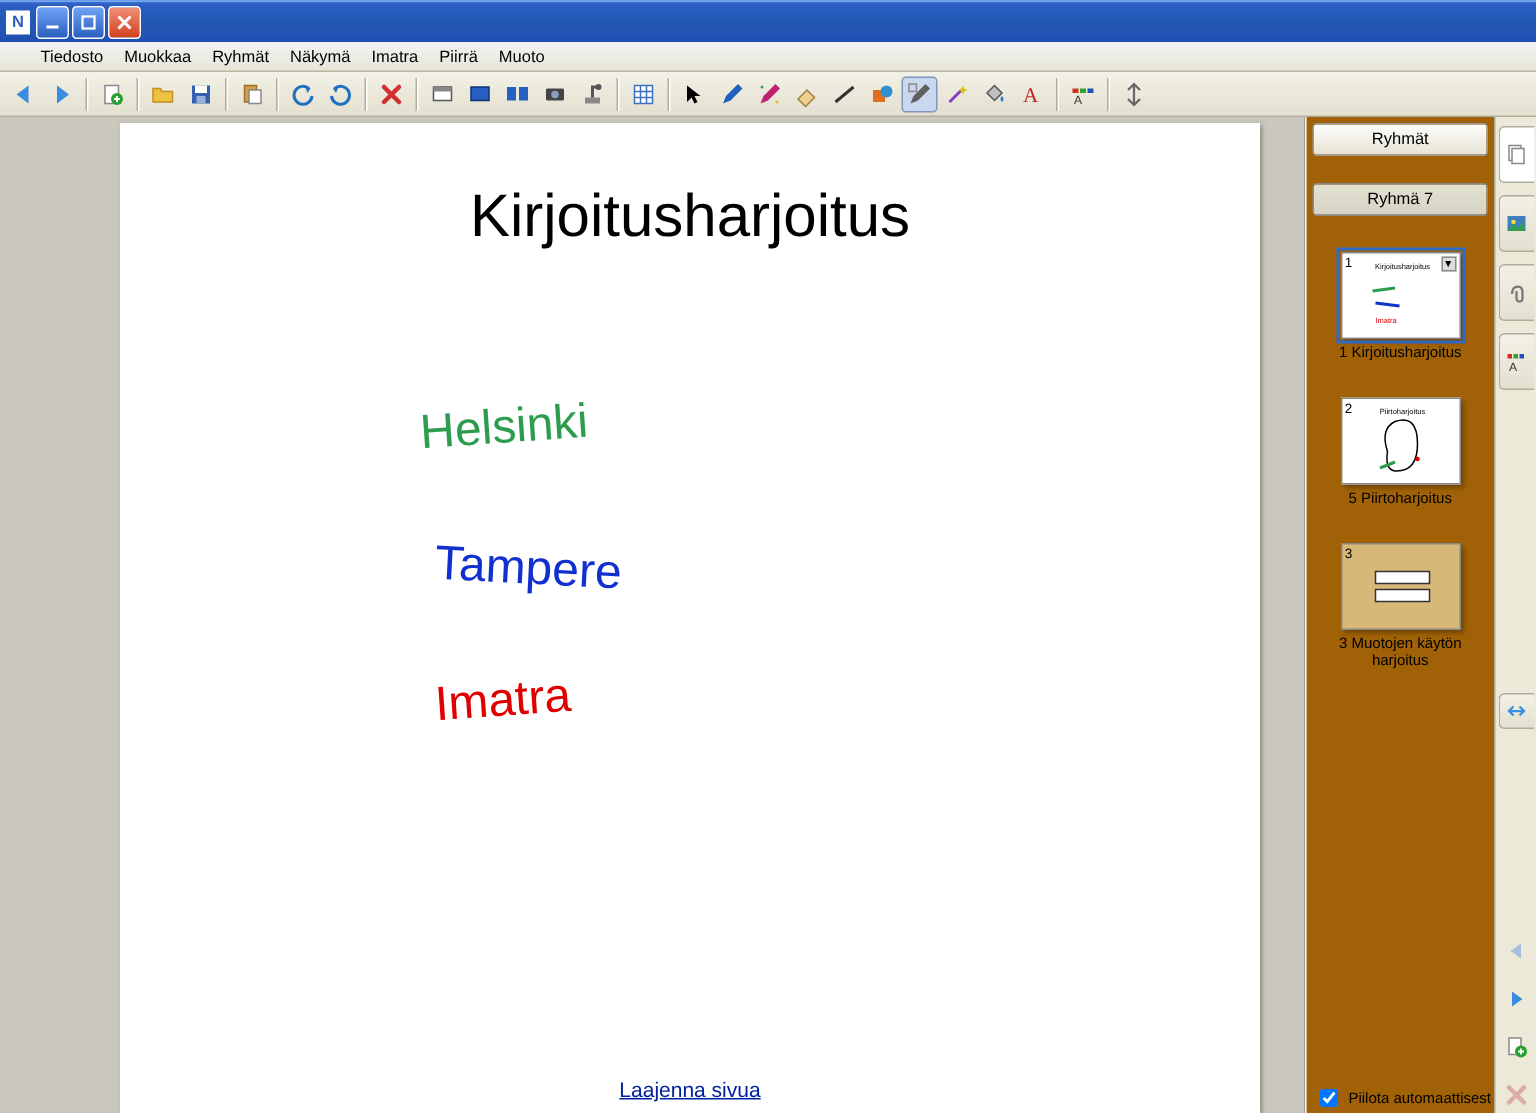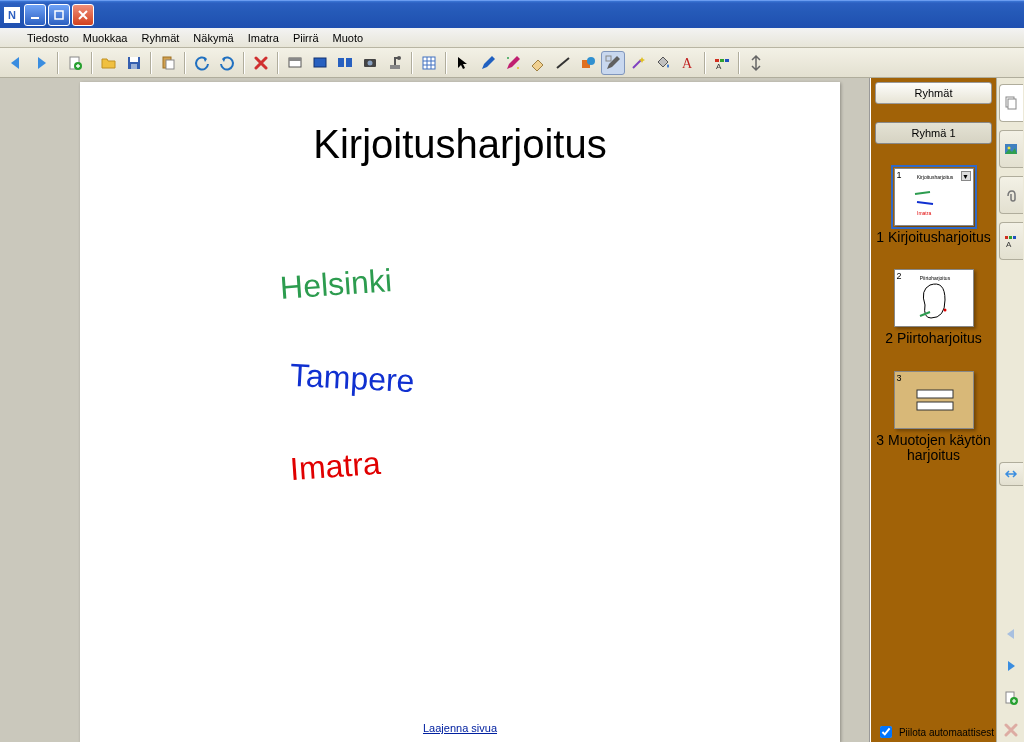--- a/index.html
+++ b/index.html
@@ -119,21 +119,21 @@
 .c1 { top: 184px; left: 200px; color: #2d9c4f; transform: rotate(-4deg); }
 .c2 { top: 278px; left: 210px; color: #1030d0; transform: rotate(3deg); }
 .c3 { top: 366px; left: 210px; color: #e00000; transform: rotate(-4deg); }
 .extend-link {
   position: absolute;
   bottom: 8px;
   left: 50%;
   transform: translateX(-50%);
   color: #0020a0;
   text-decoration: underline;
-  font-size: 11px;
+  font-size: 14px;
   cursor: pointer;
 }
 .sidepanel {
   width: 126px;
   background: #a16207;
   border-left: 1px solid #fff;
   display: flex;
   flex-direction: column;
   padding: 4px;
   gap: 18px;
@@ -165,21 +165,21 @@
   border: 1px solid #888;
   box-shadow: 2px 2px 3px rgba(0,0,0,0.3);
   position: relative;
   cursor: pointer;
 }
 .thumb.selected { outline: 2px solid #3169c6; outline-offset: 1px; }
 .thumb .num {
   position: absolute; top: 1px; left: 2px; font-size: 9px;
 }
 .thumb-label {
-  font-size: 14px;
+  font-size: 10px;
   margin-top: 4px;
   text-align: center;
   line-height: 1.1;
 }
 .right-tabs {
   width: 28px;
   background: #ece9d8;
   border-left: 1px solid #b0ad9c;
   display: flex;
   flex-direction: column;
@@ -421,21 +421,21 @@
       <div class="page-title">Kirjoitusharjoitus</div>
       <div class="citytext c1">Helsinki</div>
       <div class="citytext c2">Tampere</div>
       <div class="citytext c3">Imatra</div>
       <div class="extend-link">Laajenna sivua</div>
     </div>
   </div>
 
   <div class="sidepanel">
     <div class="panel-btn">Ryhmät</div>
-    <div class="panel-btn active">Ryhmä 1</div>
+    <div class="panel-btn active">Ryhmä 7</div>
 
     <div class="thumb-block">
       <div class="thumb selected">
         <div class="num">1</div>
         <svg width="80" height="58">
           <text x="40" y="10" font-size="5" fill="#000" text-anchor="middle">Kirjoitusharjoitus</text>
           <path d="M20 25 L35 23" stroke="#2d9c4f" stroke-width="2"></path>
           <path d="M22 33 L38 35" stroke="#1030d0" stroke-width="2"></path>
           <text x="22" y="46" font-size="5" fill="#e00000">Imatra</text>
         </svg>
@@ -447,21 +447,21 @@
     <div class="thumb-block">
       <div class="thumb">
         <div class="num">2</div>
         <svg width="80" height="58">
           <text x="40" y="10" font-size="5" fill="#000" text-anchor="middle">Piirtoharjoitus</text>
           <path d="M35 15 Q50 10 50 30 Q50 48 36 48 Q28 48 30 35 Q25 20 35 15 Z" fill="none" stroke="#000" stroke-width="1"></path>
           <path d="M25 46 L35 42" stroke="#2d9c4f" stroke-width="2"></path>
           <circle cx="50" cy="40" r="1.5" fill="#e00000"></circle>
         </svg>
       </div>
-      <div class="thumb-label">2 Piirtoharjoitus</div>
+      <div class="thumb-label">5 Piirtoharjoitus</div>
     </div>
 
     <div class="thumb-block">
       <div class="thumb" style="background:#d8b878">
         <div class="num">3</div>
         <svg width="80" height="58">
           <rect x="22" y="18" width="36" height="8" fill="#fff" stroke="#333"></rect>
           <rect x="22" y="30" width="36" height="8" fill="#fff" stroke="#333"></rect>
         </svg>
       </div>

